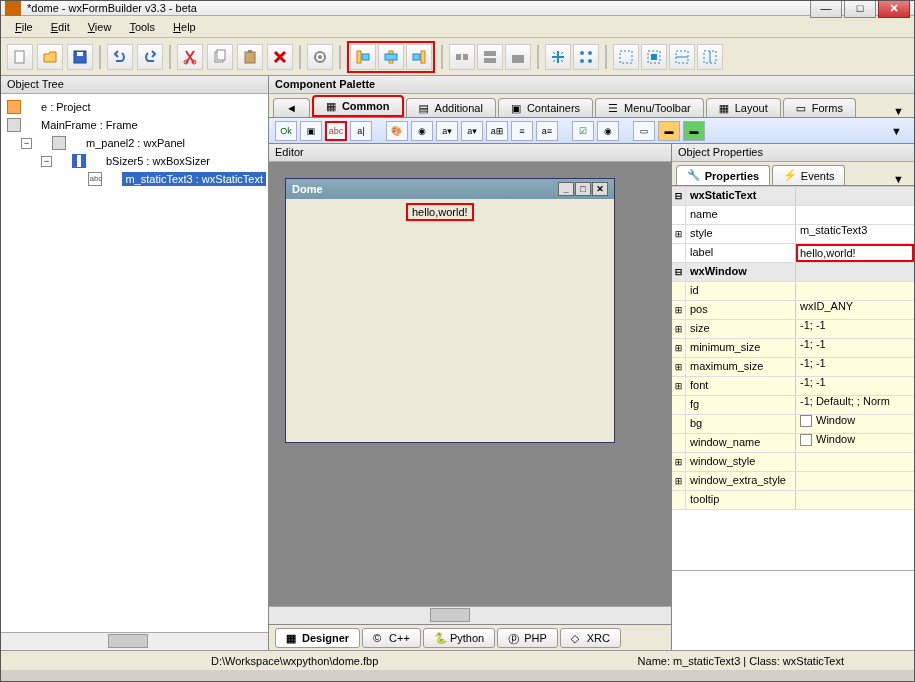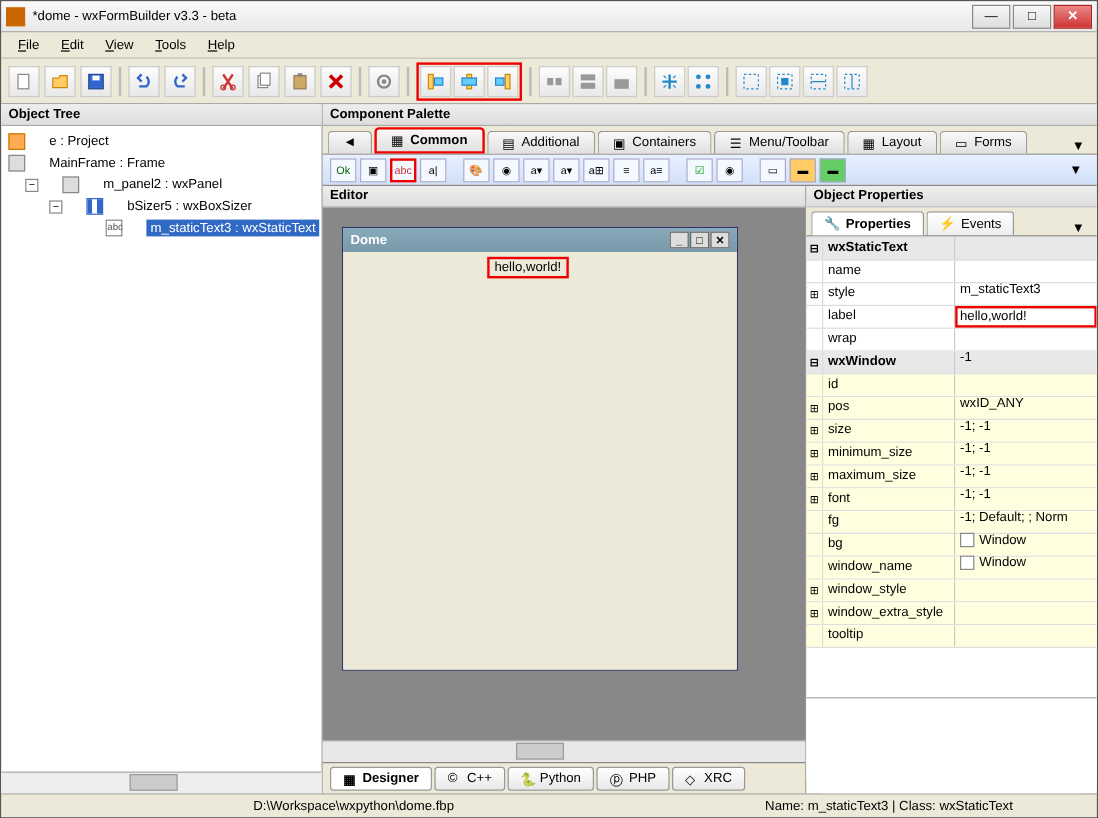--- a/index.html
+++ b/index.html
@@ -1,19 +1,19 @@
 <!DOCTYPE html>
 <html><head>
 <meta charset="utf-8">
 <style>
 * { box-sizing: border-box; margin: 0; padding: 0; font-family: Tahoma, sans-serif; font-size: 11px; }
 body { background: #d4d0c8; width: 915px; height: 682px; overflow: hidden; border: 1px solid #555; }
 
 
-.titlebar { height: 26px; background: linear-gradient(#fafafa,#e8e8e8); display: flex; align-items: center; padding: 0 4px; border-bottom: 1px solid #aaa; }
+.titlebar { height: 15px; background: linear-gradient(#fafafa,#e8e8e8); display: flex; align-items: center; padding: 0 4px; border-bottom: 1px solid #aaa; }
 .titlebar .appicon { width:16px; height:16px; background:#c60; margin-right:6px; }
 .titlebar .title { flex:1; }
 .winbtns { display:flex; gap:2px; }
 .winbtn { width:32px; height:20px; border:1px solid #888; background:linear-gradient(#f8f8f8,#ddd); text-align:center; line-height:18px; }
 .winbtn.close { background:linear-gradient(#e88,#c33); color:#fff; border-color:#a22; font-weight:bold; }
 
 
 .menubar { height:22px; background:#ece9d8; display:flex; align-items:center; padding:0 6px; gap:2px; border-bottom:1px solid #bbb; }
 .menubar span { padding:2px 8px; }
 .menubar span u { text-decoration:underline; }
@@ -24,21 +24,21 @@
 .tbtn svg { width:16px; height:16px; }
 .tsep { width:2px; height:24px; background:#bbb; margin:0 2px; }
 .tgroup { display:flex; gap:2px; }
 .tgroup.hl { border:2px solid #e00; padding:1px; }
 
 
 .main { display:flex; height:574px; }
 
 
 .leftpanel { width:268px; background:#fff; border-right:1px solid #888; display:flex; flex-direction:column; }
-.panelhdr { height:18px; background:linear-gradient(#eee,#ddd); border-bottom:1px solid #aaa; padding:2px 6px; font-weight:bold; }
+.panelhdr { height:18px; background:linear-gradient(#eee,#ddd); border-bottom:1px solid #aaa; padding:2px 6px; font-weight:normal; }
 .tree { flex:1; padding:4px 2px; overflow:hidden; }
 .treeitem { padding:2px 0 2px 4px; white-space:nowrap; display:flex; align-items:center; gap:20px; }
 .treeitem.lvl1 { padding-left:4px; }
 .treeitem.lvl2 { padding-left:4px; }
 .treeitem.lvl3 { padding-left:18px; }
 .treeitem.lvl4 { padding-left:38px; }
 .treeitem.lvl5 { padding-left:58px; }
 .treeitem.sel span.label { background:#316ac5; color:#fff; padding:1px 3px; }
 .ticon { width:14px; height:14px; display:inline-block; }
 .ticon.sizer { background:linear-gradient(90deg,#36c 33%,#fff 33% 66%,#36c 66%); border:1px solid #36c;}
@@ -60,21 +60,21 @@
 
 
 .paltools { height:26px; background:linear-gradient(#e8f0ff,#d0e0f8); display:flex; align-items:center; padding:2px 6px; gap:3px; border-bottom:1px solid #888; }
 .pbtn { width:22px; height:20px; border:1px solid #aac; background:#f4f8ff; display:flex; align-items:center; justify-content:center; font-size:9px; }
 .pbtn.hl { border:2px solid #e00; }
 
 
 .midrow { flex:1; display:flex; }
 .edcol { flex:1; display:flex; flex-direction:column; border-right:1px solid #888; }
 .editor { flex:1; background:#888; position:relative; padding:16px; overflow:auto; }
-.formwin { width:330px; height:370px; background:#ece9d8; border:1px solid #336; }
+.formwin { width:330px; height:265px; background:#ece9d8; border:1px solid #336; }
 .formtitle { height:20px; background:linear-gradient(#8ab,#79a); color:#fff; padding:2px 6px; display:flex; align-items:center; font-weight:bold; }
 .formtitle .wbtns { margin-left:auto; display:flex; gap:1px;}
 .formtitle .wb { width:16px; height:14px; background:#ddd; border:1px solid #666; font-size:9px; text-align:center; line-height:12px; color:#000;}
 .formbody { padding:4px; position:relative; height:calc(100% - 20px); background:#ece9d8; }
 .statictext { border:2px solid #e00; display:inline-block; padding:1px 4px; position:absolute; left:120px; top:4px; }
 
 .edscroll { height:18px; background:#eee; border-top:1px solid #aaa; display:flex; }
 .edscroll .track { flex:1; background:#e8e8e8; position:relative; }
 .edscroll .thumb { position:absolute; left:40%; width:40px; height:14px; top:1px; background:#ccc; border:1px solid #999;}
 
@@ -441,25 +441,20 @@
           <div class="pgrow">
               <div class="pgexp">⊞</div>
               <div class="pgname">style</div>
               <div class="pgval"></div>
             </div>
           <div class="pgrow">
               <div class="pgexp"></div>
               <div class="pgname">label</div>
               <div class="pgval hl">hello,world!</div>
             </div>
-          <div class="pgrow">
-              <div class="pgexp"></div>
-              <div class="pgname">wrap</div>
-              <div class="pgval">-1</div>
-            </div>
           <div class="pgrow grp">
               <div class="pgexp">⊟</div>
               <div class="pgname">wxWindow</div>
               <div class="pgval"></div>
             </div>
           <div class="pgrow yel">
               <div class="pgexp"></div>
               <div class="pgname">id</div>
               <div class="pgval">wxID_ANY</div>
             </div>

